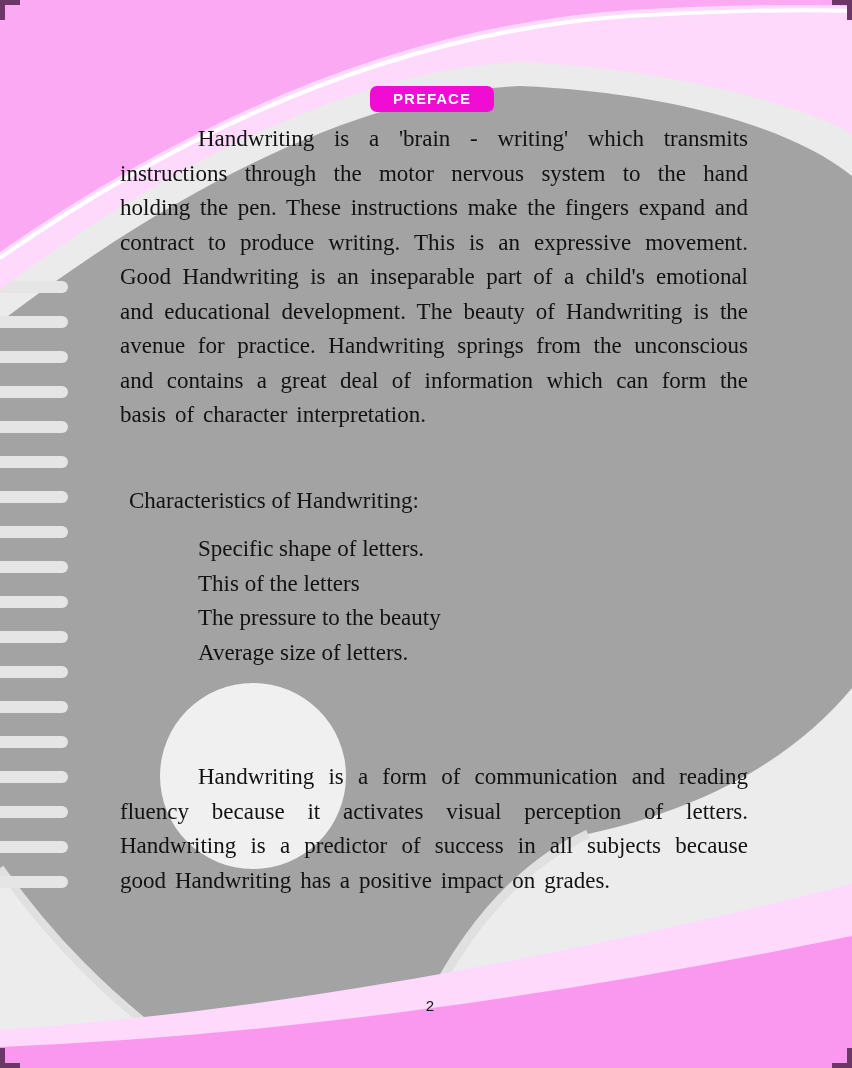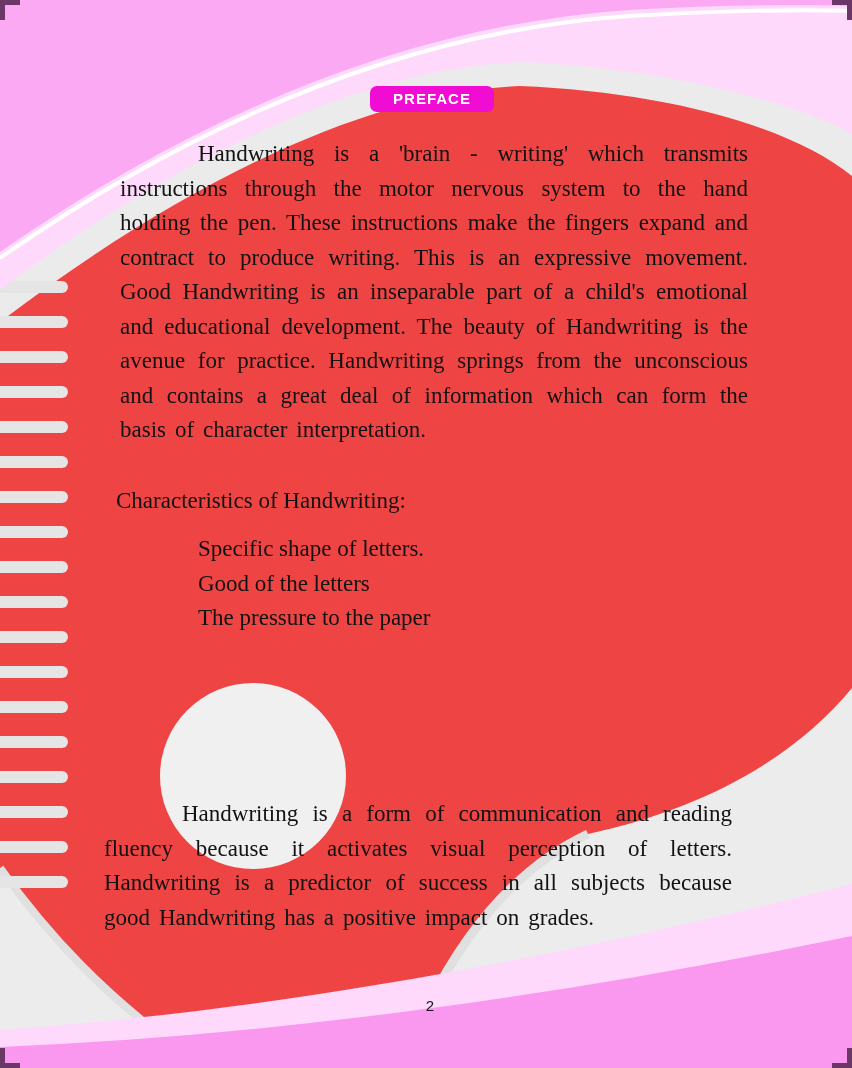--- a/index.html
+++ b/index.html
@@ -1,34 +1,34 @@
 <!DOCTYPE html>
 <html><head>
 <meta charset="utf-8">
 <style>
   html,body{margin:0;padding:0;background:#fff;}
-  #page{position:relative;width:852px;height:1068px;overflow:hidden;background:#ef4444;
+  #page{position:relative;width:852px;height:1068px;overflow:hidden;background:#a3a3a3;
         font-family:"Liberation Serif","DejaVu Serif",serif;}
   svg.deco{position:absolute;left:0;top:0;width:852px;height:1068px;}
   #gray-layer{z-index:1;}
   #dashes{position:absolute;left:0;top:0;width:852px;height:1068px;z-index:2;}
   .dash{position:absolute;left:-8px;width:76px;height:12px;border-radius:6px;background:#e5e5e5;}
   #pink-layer{z-index:3;}
   #content{position:absolute;left:0;top:0;width:852px;height:1068px;z-index:4;}
   #preface-badge{position:absolute;left:370px;top:86px;width:124px;height:26px;
       background:var(--badge,#f00cd2);border-radius:7px;color:#fff;
       font-family:"Liberation Sans","DejaVu Sans",sans-serif;font-weight:bold;
       font-size:15px;letter-spacing:1px;text-align:center;line-height:26px;}
   .bodytext{color:#121212;font-size:23px;line-height:34.5px;}
-  #para1{position:absolute;left:120px;top:137px;width:628px;text-align:justify;
+  #para1{position:absolute;left:120px;top:122px;width:628px;text-align:justify;
       text-indent:78px;word-spacing:0.14em;}
-  #heading{position:absolute;left:116px;top:484px;width:628px;}
+  #heading{position:absolute;left:129px;top:484px;width:628px;}
   #char-list{position:absolute;left:198px;top:532px;width:550px;}
-  #para2{position:absolute;left:104px;top:760px;width:628px;text-align:justify;
-      text-indent:78px;word-spacing:0.14em;margin-top:37px;}
+  #para2{position:absolute;left:120px;top:760px;width:628px;text-align:justify;
+      text-indent:78px;word-spacing:0.14em;}
   #page-num{position:absolute;left:0;top:997px;width:860px;text-align:center;
       font-family:"Liberation Sans","DejaVu Sans",sans-serif;font-size:15px;color:#111;z-index:5;}
   .corner{position:absolute;width:15px;height:15px;z-index:6;}
   #corner-tl{left:0;top:0;border-left:5px solid #6b3767;border-top:5px solid #6b3767;}
   #corner-tr{right:0;top:0;border-right:5px solid #6b3767;border-top:5px solid #6b3767;}
   #corner-bl{left:0;bottom:0;border-left:5px solid #6b3767;border-bottom:5px solid #6b3767;}
   #corner-br{right:0;bottom:0;border-right:5px solid #6b3767;border-bottom:5px solid #6b3767;}
 </style>
 </head>
 <body>
@@ -72,22 +72,23 @@
     <path d="M0,1030 C280,1010 560,958 852,884 L852,1068 L0,1068 Z" fill="#fed9fb"></path>
     <path d="M0,1047 C280,1035 560,996 852,936 L852,1068 L0,1068 Z" fill="#fa98f0"></path>
   </svg>
 
   <div id="content">
     <div id="preface-badge" style="background: rgb(240, 12, 210);">PREFACE</div>
     <div id="para1" class="bodytext">Handwriting is a 'brain - writing' which transmits instructions through the motor nervous system to the hand holding the pen. These instructions make the fingers expand and contract to produce writing. This is an expressive movement. Good Handwriting is an inseparable part of a child's emotional and educational development. The beauty of Handwriting is the avenue for practice. Handwriting springs from the unconscious and contains a great deal of information which can form the basis of character interpretation.</div>
     <div id="heading" class="bodytext">Characteristics of Handwriting:</div>
     <div id="char-list" class="bodytext">
         <div>Specific shape of letters.</div>
-        <div>Good of the letters</div>
-        <div>The pressure to the paper</div>
+        <div>This of the letters</div>
+        <div>The pressure to the beauty</div>
+        <div>Average size of letters.</div>
       </div>
     <div id="para2" class="bodytext">Handwriting is a form of communication and reading fluency because it activates visual perception of letters. Handwriting is a predictor of success in all subjects because good Handwriting has a positive impact on grades.</div>
   </div>
 
   <div id="page-num">2</div>
 
   <div class="corner" id="corner-tl"></div>
   <div class="corner" id="corner-tr"></div>
   <div class="corner" id="corner-bl"></div>
   <div class="corner" id="corner-br"></div>

